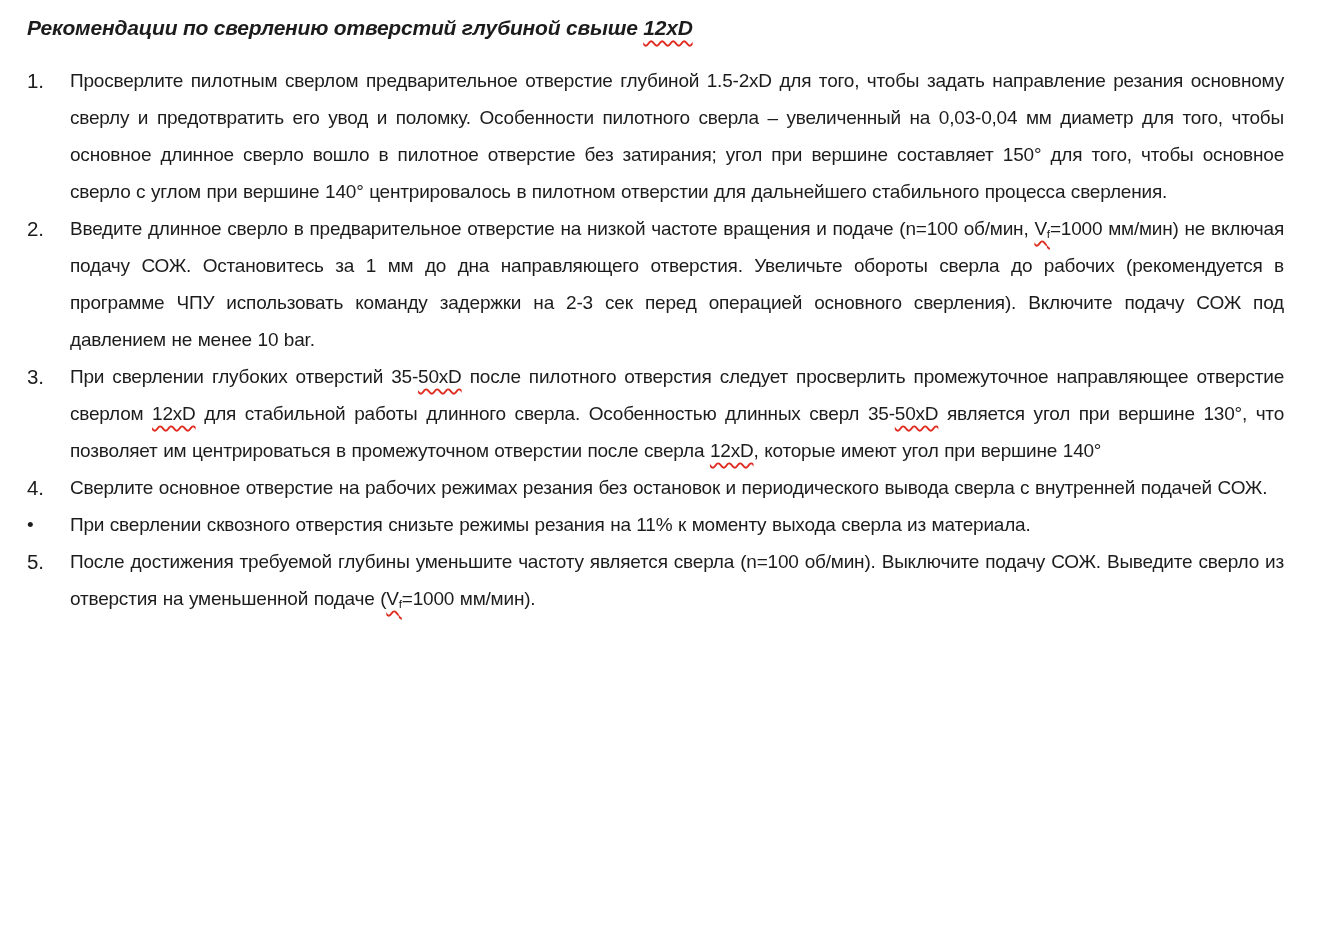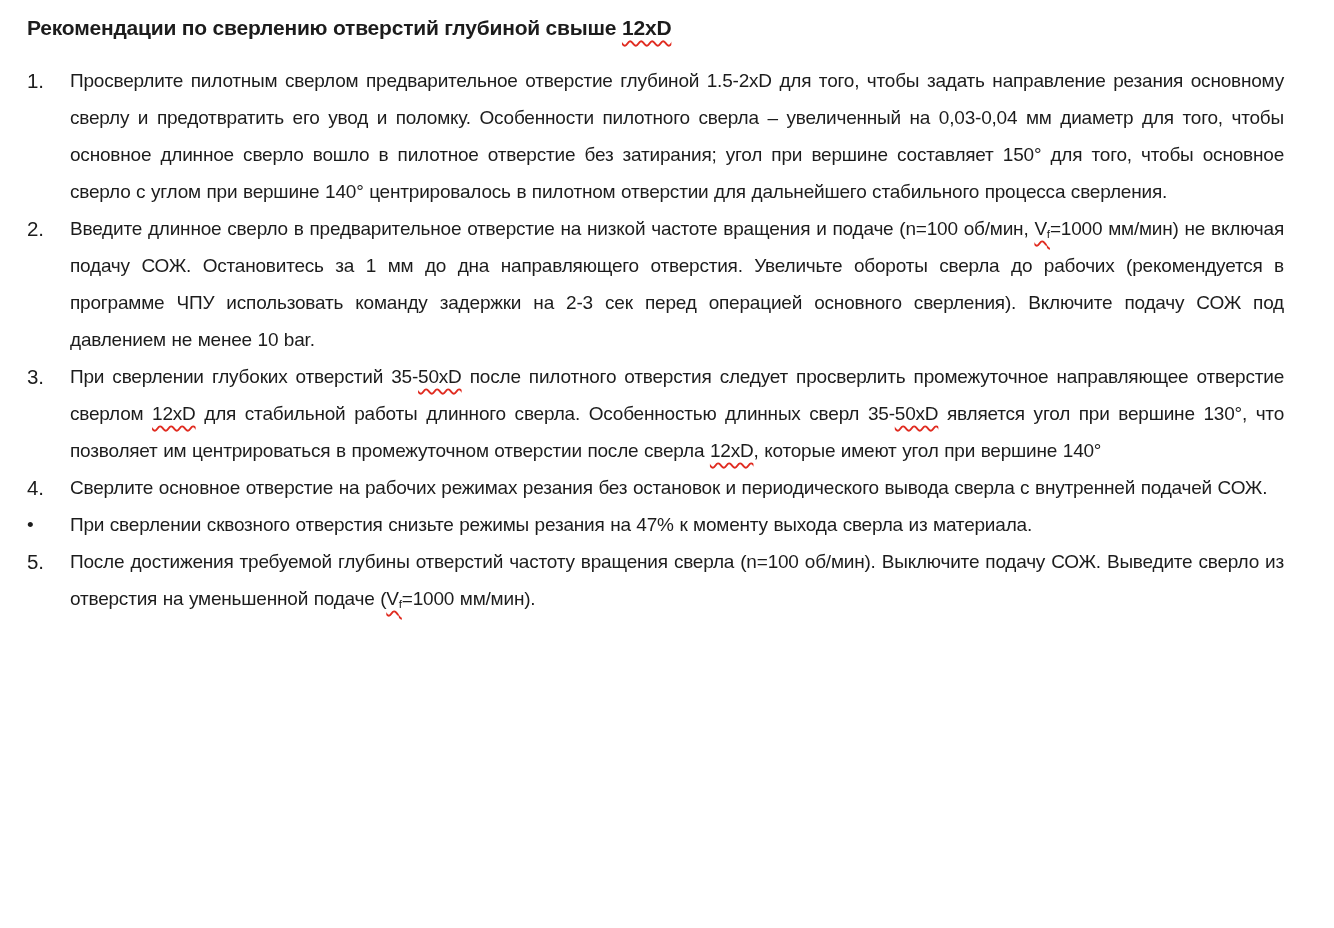--- a/index.html
+++ b/index.html
@@ -21,20 +21,21 @@
   }
   .page {
     padding: 14px 50px 10px 27px;
   }
   .doc-title {
     font-size: 21px;
     font-weight: bold;
     margin: 0 0 21px 0;
     letter-spacing: -0.2px;
     line-height: 1.3;
+    font-style: italic;
   }
   .rec-list {
     display: block;
   }
   .rec-item {
     display: flex;
     align-items: flex-start;
   }
   .rec-marker {
     flex: 0 0 43px;
@@ -89,21 +90,21 @@
     <div class="rec-text"><span>При сверлении глубоких отверстий 35-</span><span class="wavy">50xD</span><span> после пилотного отверстия следует просверлить промежуточное направляющее отверстие сверлом </span><span class="wavy">12xD</span><span> для стабильной работы длинного сверла. Особенностью длинных сверл 35-</span><span class="wavy">50xD</span><span> является угол при вершине 130°, что позволяет им центрироваться в промежуточном отверстии после сверла </span><span class="wavy">12xD</span><span>, которые имеют угол при вершине 140°</span></div>
   </div>
 
   <div class="rec-item">
     <div class="rec-marker">4.</div>
     <div class="rec-text"><span>Сверлите основное отверстие на рабочих режимах резания без остановок и периодического вывода сверла с внутренней подачей СОЖ.</span></div>
   </div>
 
   <div class="rec-item">
     <div class="rec-marker bullet">•</div>
-    <div class="rec-text"><span>При сверлении сквозного отверстия снизьте режимы резания на 47% к моменту выхода сверла из материала.</span></div>
+    <div class="rec-text"><span>При сверлении сквозного отверстия снизьте режимы резания на 11% к моменту выхода сверла из материала.</span></div>
   </div>
 
   <div class="rec-item">
     <div class="rec-marker">5.</div>
-    <div class="rec-text"><span>После достижения требуемой глубины отверстий частоту вращения сверла (n=100 об/мин). Выключите подачу СОЖ. Выведите сверло из отверстия на уменьшенной подаче (</span><span class="wavy">V</span><sub class="wavy">f</sub><span>=1000 мм/мин).</span></div>
+    <div class="rec-text"><span>После достижения требуемой глубины уменьшите частоту является сверла (n=100 об/мин). Выключите подачу СОЖ. Выведите сверло из отверстия на уменьшенной подаче (</span><span class="wavy">V</span><sub class="wavy">f</sub><span>=1000 мм/мин).</span></div>
   </div>
 </div>
 </div>
 
 </body></html>

